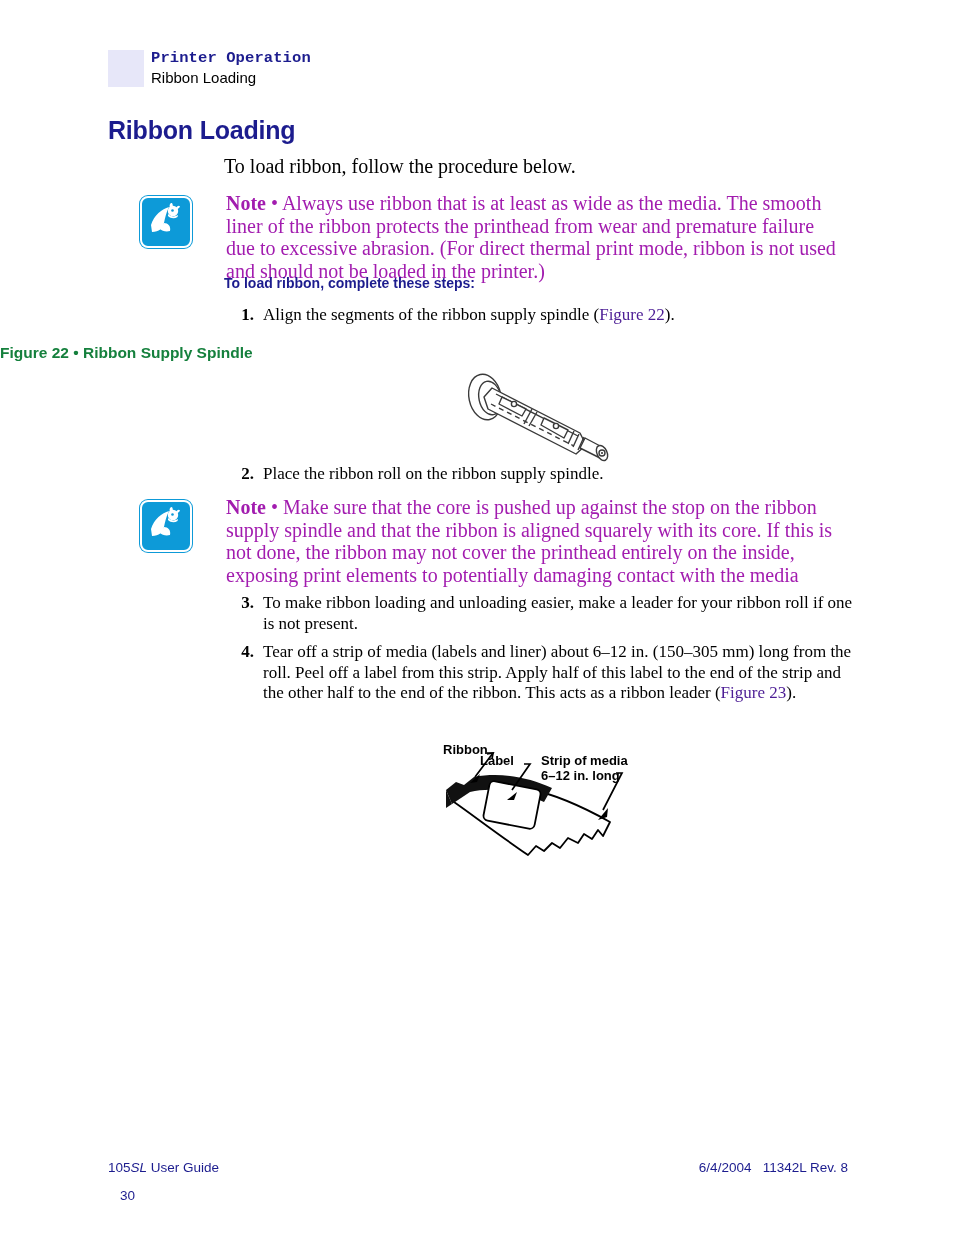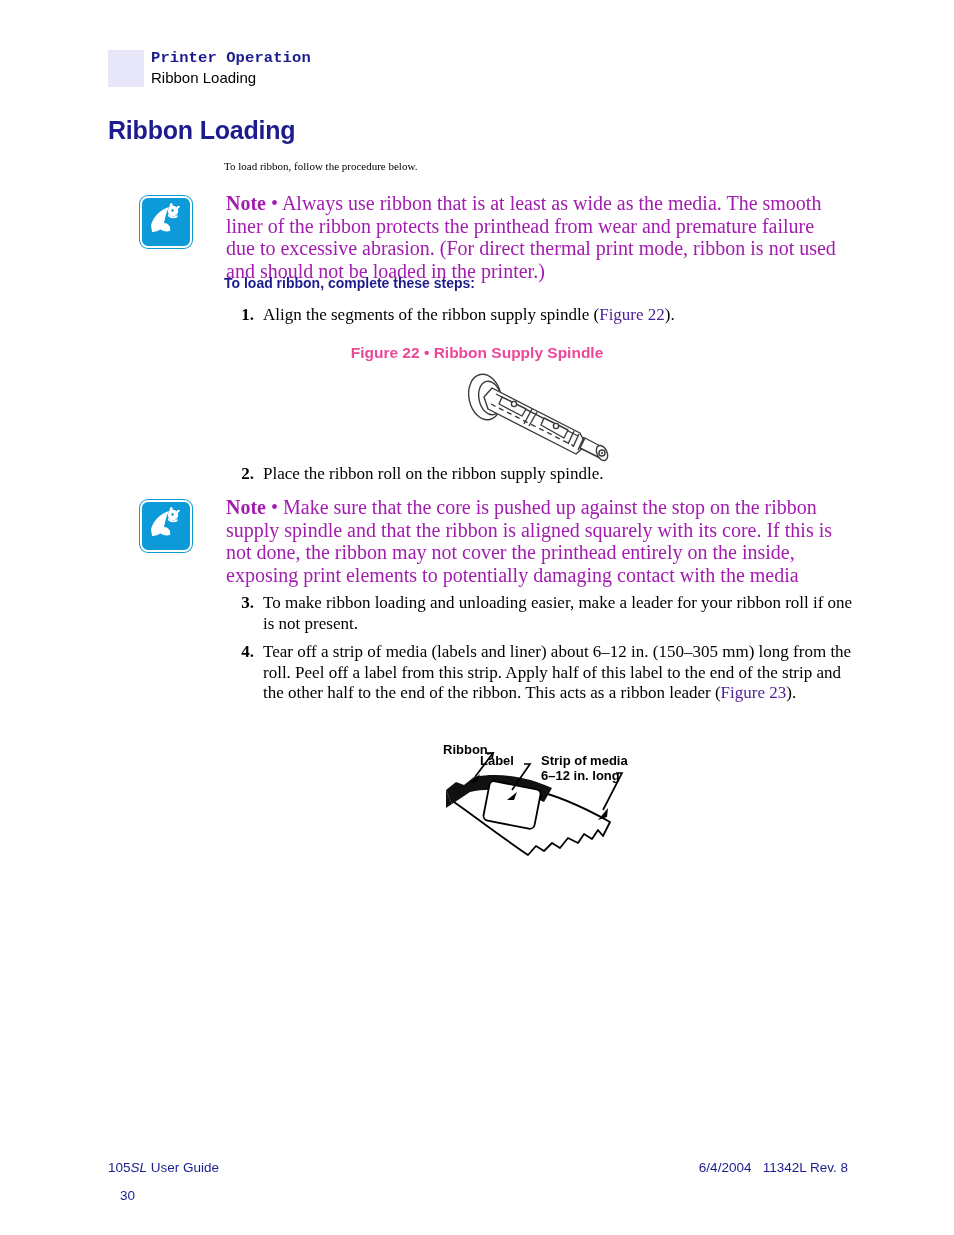--- a/index.html
+++ b/index.html
@@ -69,21 +69,21 @@
     color: #1c1c8e;
     letter-spacing: -0.2px;
   }
 
   
   .intro {
     position: absolute;
     left: 224px;
     top: 155px;
     width: 620px;
-    font-size: 11px;
+    font-size: 20px;
     line-height: 22px;
     color: #000;
   }
 
   .note-block {
     position: absolute;
   }
   .note-icon {
     position: absolute;
     left: 0;
@@ -144,25 +144,24 @@
   a.xref, .xref {
     color: #4c1d95;
     text-decoration: none;
   }
 
   
   .fig-caption {
     position: absolute;
     width: 954px;
     left: 0;
-    text-align: center;
     font-family: "Liberation Sans", sans-serif;
     font-weight: bold;
     font-size: 15.5px;
-    color: #ec4899;
+    color: #15803d;
   }
 
   .figure {
     position: absolute;
   }
 
   
   .footer {
     position: absolute;
     left: 108px;

